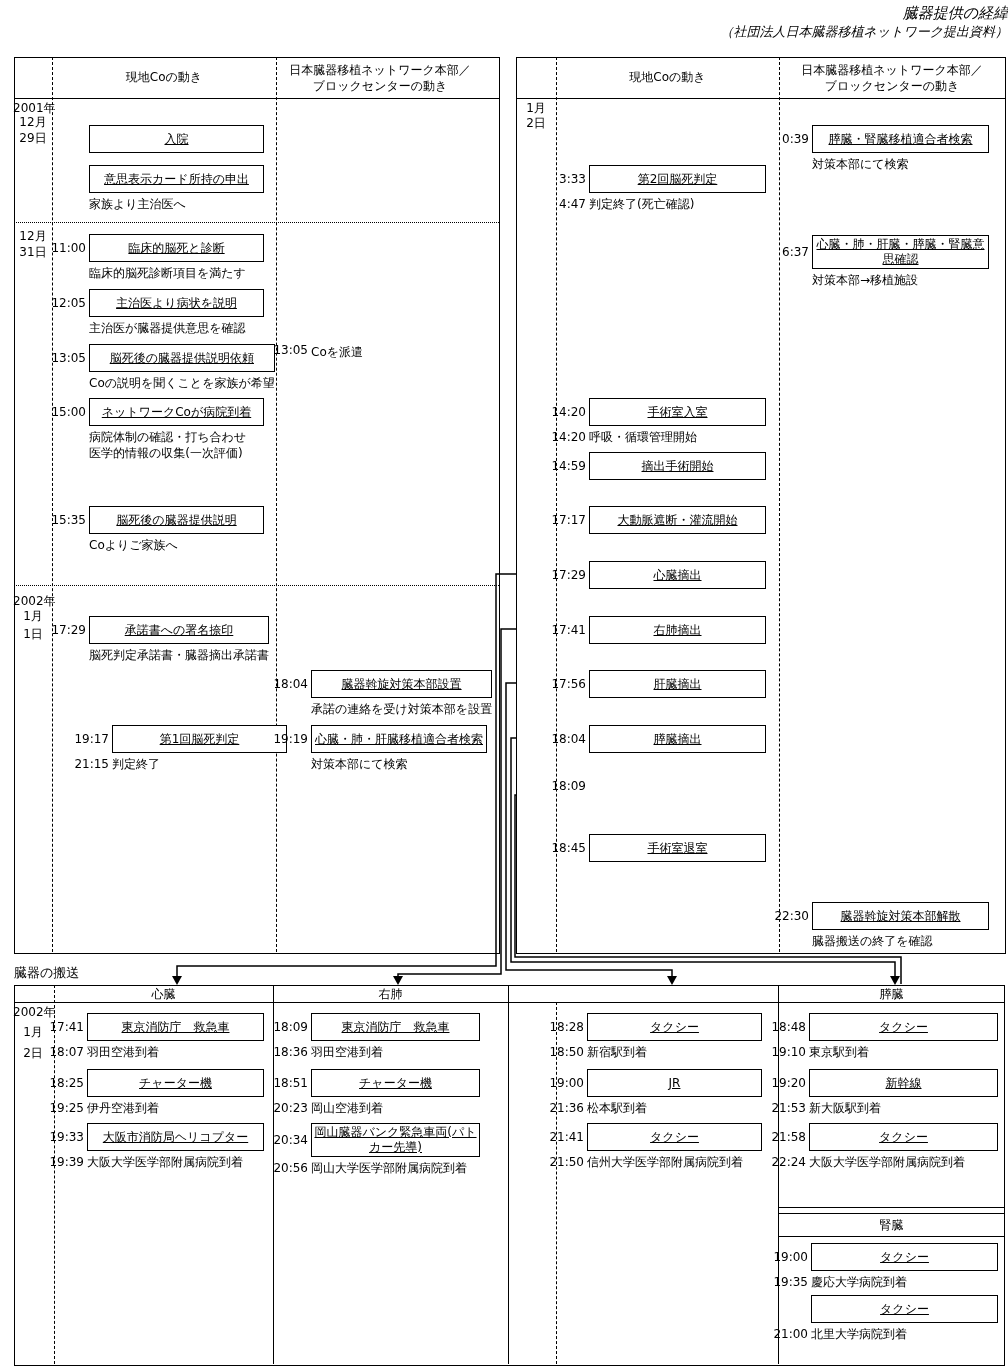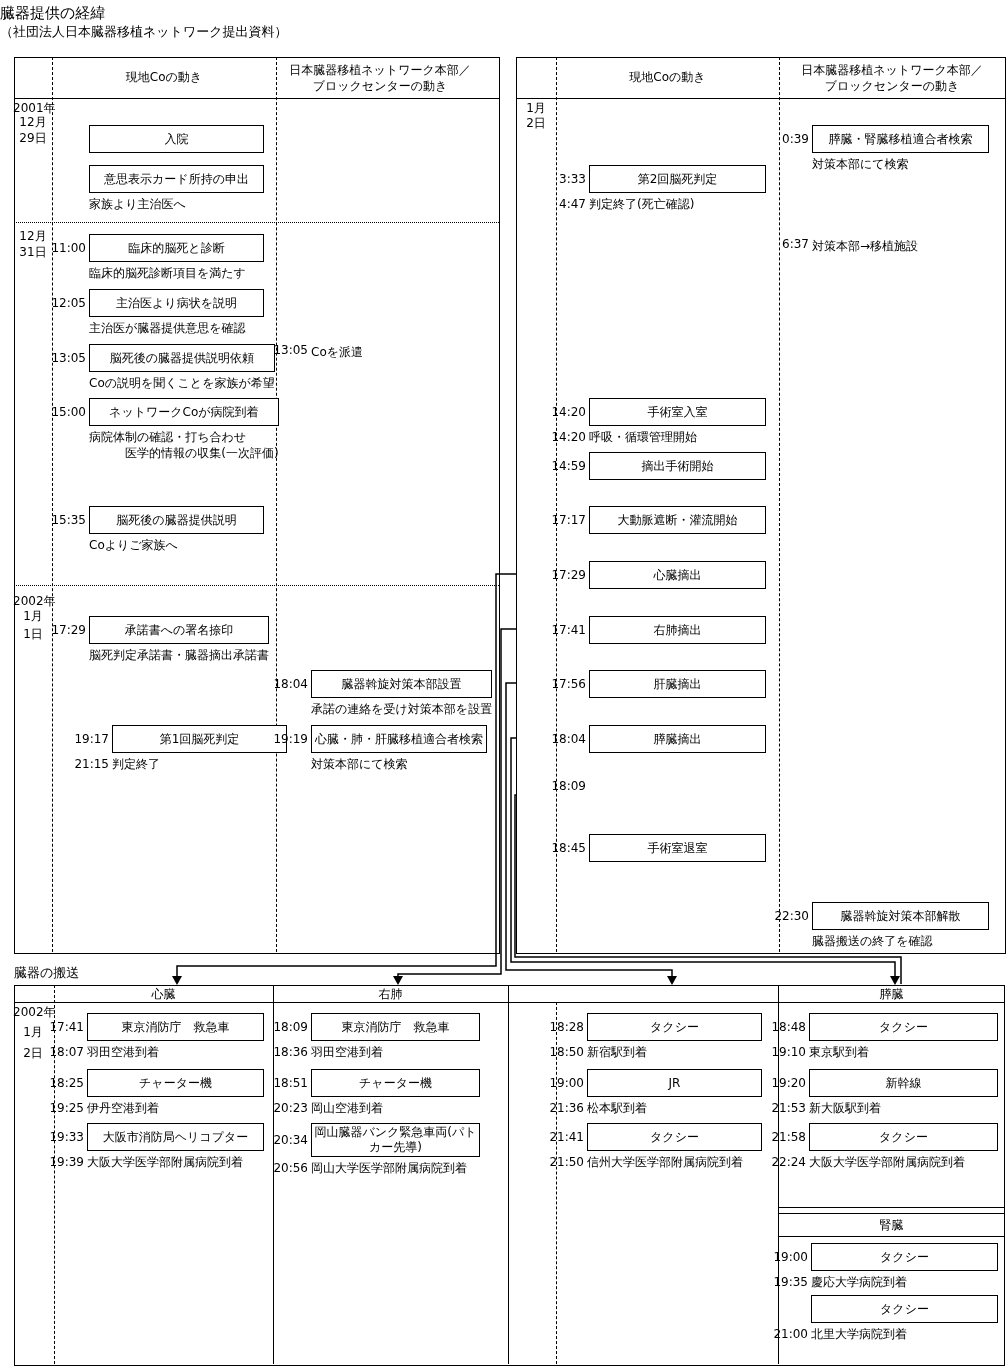--- a/index.html
+++ b/index.html
@@ -1,30 +1,30 @@
 <!DOCTYPE html>
 <html><head>
 <meta charset="utf-8">
 <style>
   html,body{margin:0;padding:0;background:#fff;}
   body{width:1008px;height:1372px;position:relative;overflow:hidden;
        font-family:"DejaVu Sans",sans-serif;color:#000;font-size:12px;}
   .abs{position:absolute;}
-  .ctr{text-align:left;}
+  .ctr{text-align:right;font-style:italic;}
   .panel{position:absolute;border:1px solid #000;background:transparent;}
   .hline{position:absolute;border-top:1px solid #000;height:0;}
   .vline{position:absolute;border-left:1px solid #000;width:0;}
   .vdash{position:absolute;border-left:1px dashed #000;width:0;}
   .hdot{position:absolute;border-top:1px dotted #000;height:0;}
   .colhead{position:absolute;text-align:center;line-height:1.3;}
   .datecol{position:absolute;width:40px;text-align:center;white-space:nowrap;}
   .ev{position:absolute;display:grid;grid-template-columns:36px 1fr;column-gap:3px;line-height:1.25;}
   .ev .t{grid-column:1;justify-self:end;align-self:center;white-space:nowrap;}
   .ev .bx{grid-column:2;border:1px solid #000;min-height:24px;display:flex;align-items:center;
-          justify-content:center;text-align:center;padding:1px 2px;background:#fff;white-space:pre-line;}
+          justify-content:center;text-align:center;padding:1px 2px;background:#fff;white-space:pre-line;text-decoration:underline;}
   .ev .bx.h2{min-height:30px;}
   .ev .t2{grid-column:1;justify-self:end;padding-top:4px;white-space:nowrap;}
   .ev .n{grid-column:2;padding-top:4px;white-space:nowrap;}
   .tbox{position:absolute;border:1px solid #000;text-align:center;}
   svg.overlay{position:absolute;left:0;top:0;pointer-events:none;}
 </style>
 </head>
 <body>
 
 <div class="abs ctr" style="left:0;top:4px;width:1008px;font-size:15px;">臓器提供の経緯</div>
@@ -84,21 +84,21 @@
 </div>
 <div class="ev" style="left:50px;top:344px;width:214px;">
   <span class="t">13:05</span>
   <div class="bx">脳死後の臓器提供説明依頼</div>
   <div class="n">Coの説明を聞くことを家族が希望</div>
 </div>
 <div class="ev" style="left:50px;top:398px;width:214px;">
   <span class="t">15:00</span>
   <div class="bx">ネットワークCoが病院到着</div>
   <div class="n">病院体制の確認・打ち合わせ</div>
-  <div class="n" style="padding-top:1px;margin-left:36px;">医学的情報の収集(一次評価)</div>
+  <div class="n" style="padding-top:1px;">医学的情報の収集(一次評価)</div>
 </div>
 <div class="ev" style="left:50px;top:506px;width:214px;">
   <span class="t">15:35</span>
   <div class="bx">脳死後の臓器提供説明</div>
   <div class="n">Coよりご家族へ</div>
 </div>
 <div class="ev" style="left:50px;top:616px;width:214px;">
   <span class="t">17:29</span>
   <div class="bx">承諾書への署名捺印</div>
   <div class="n">脳死判定承諾書・臓器摘出承諾書</div>
@@ -169,20 +169,21 @@
   <div class="bx">手術室退室</div>
 </div>
 
 <div class="ev" style="left:773px;top:125px;width:216px;">
   <span class="t">0:39</span>
   <div class="bx">膵臓・腎臓移植適合者検索</div>
   <div class="n">対策本部にて検索</div>
 </div>
 <div class="ev" style="left:773px;top:235px;width:216px;">
   <span class="t">6:37</span>
+  <div class="bx">心臓・肺・肝臓・膵臓・腎臓意思確認</div>
   <div class="n">対策本部→移植施設</div>
 </div>
 <div class="ev" style="left:773px;top:902px;width:216px;">
   <span class="t">22:30</span>
   <div class="bx">臓器斡旋対策本部解散</div>
   <div class="n">臓器搬送の終了を確認</div>
 </div>
 
 <svg class="overlay" width="1008" height="1372" viewBox="0 0 1008 1372">
   <g fill="none" stroke="#000" stroke-width="1.5">

